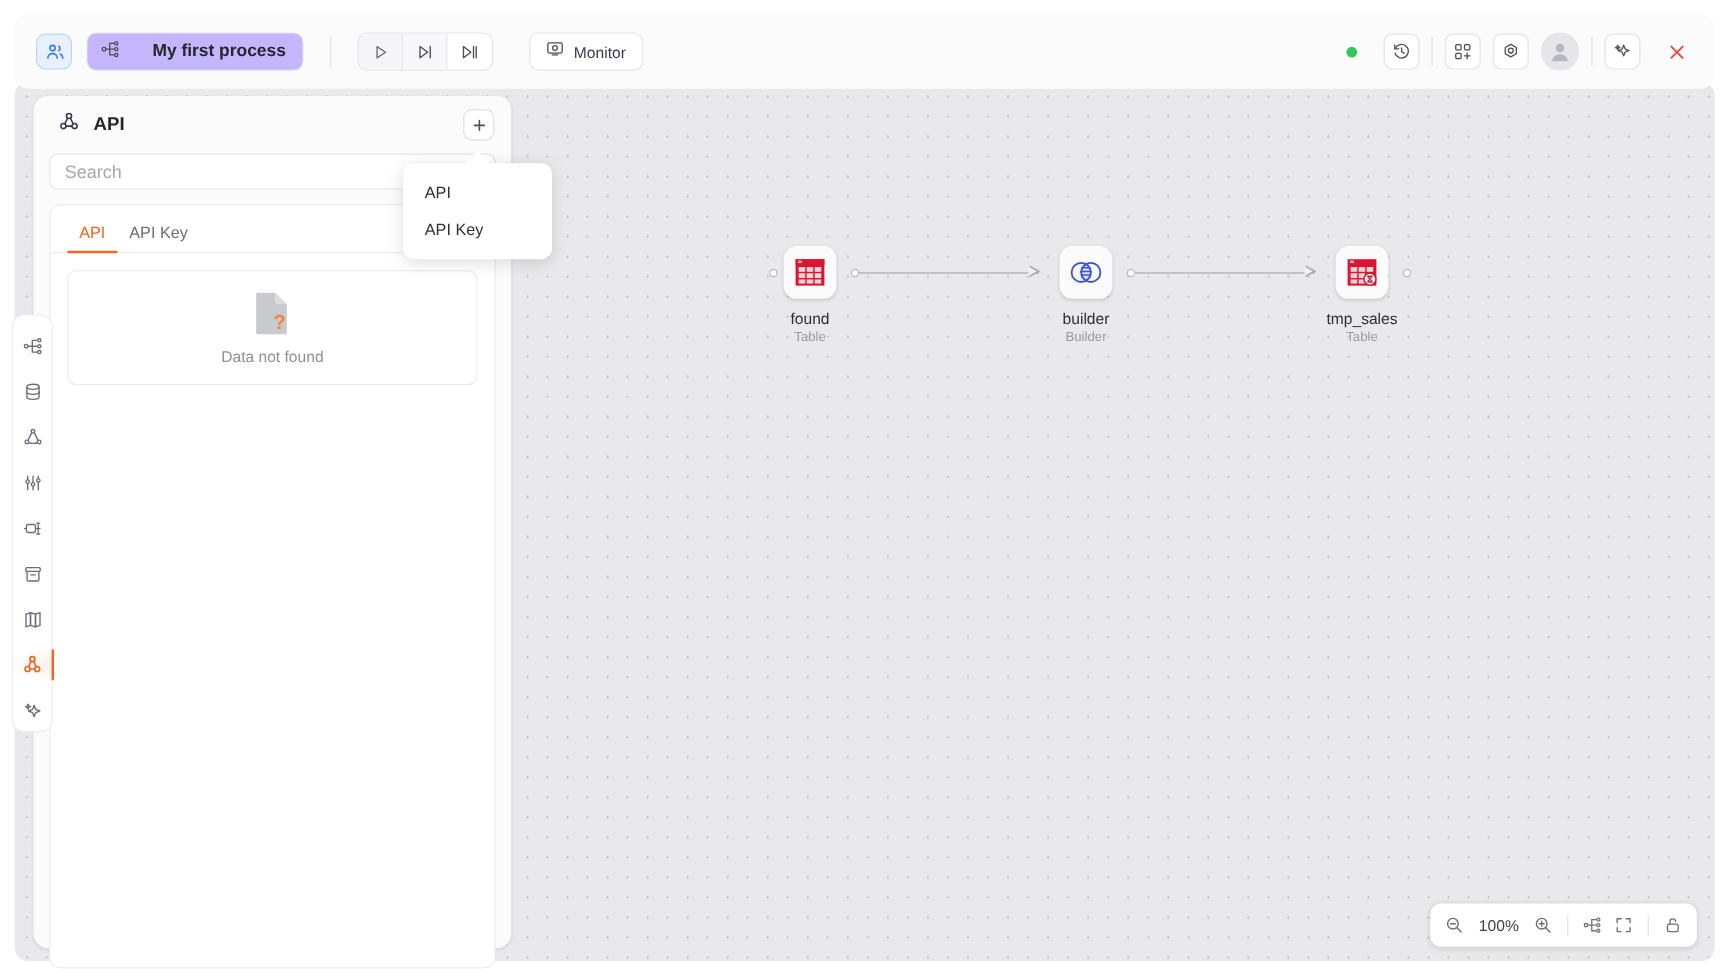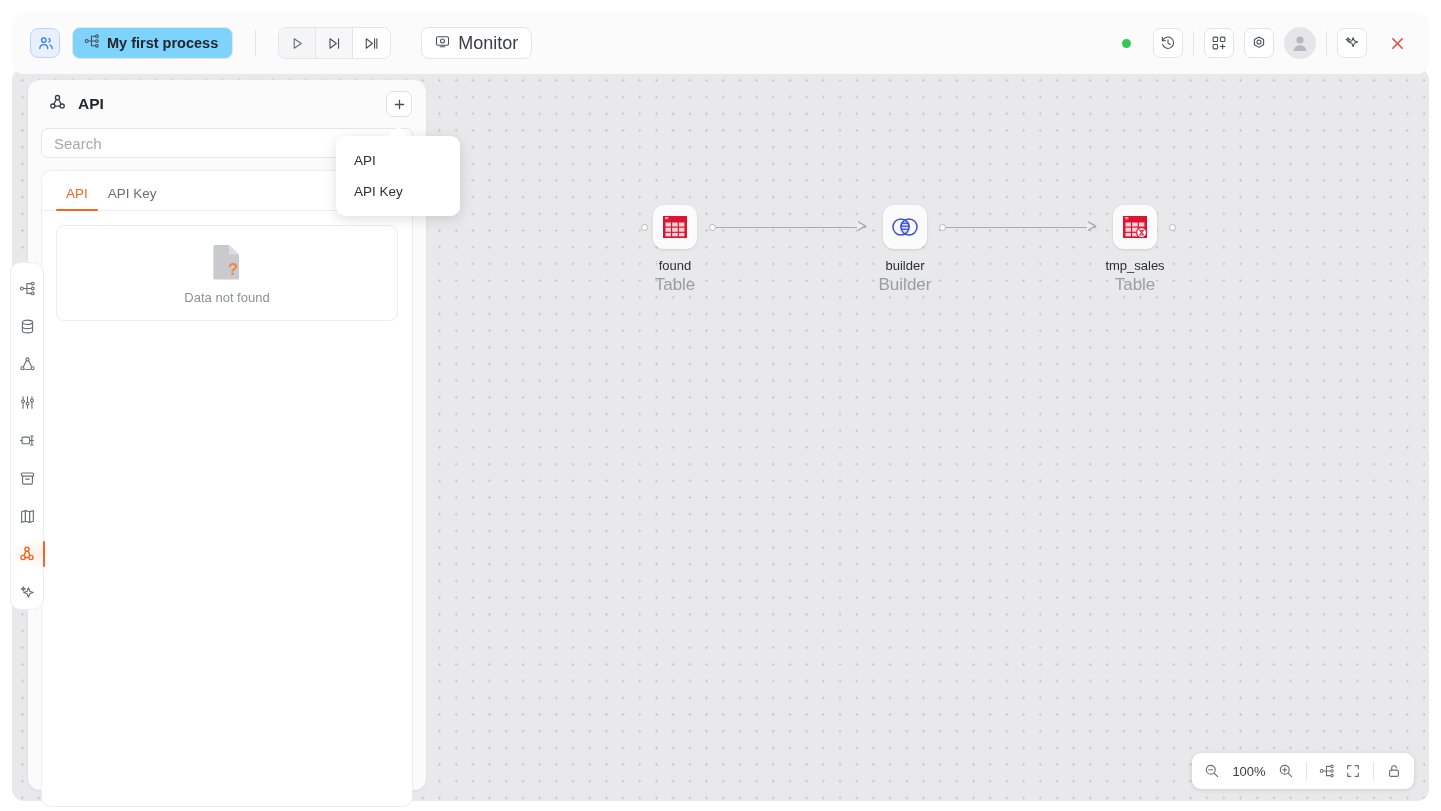--- a/index.html
+++ b/index.html
@@ -39,23 +39,23 @@
     display: flex; align-items: center; justify-content: center;
     cursor: pointer;
   }
   .people-btn {
     width: 30px; height: 30px; border-radius: 8px;
     background: #e8f0fe; border: 1px solid #bcd4fb;
     display: flex; align-items: center; justify-content: center;
     cursor: pointer;
   }
   .process-chip {
-    height: 32px; border-radius: 8px; background: #7dd3fc;
+    height: 32px; border-radius: 8px; background: #c4b5fd;
     border: 1px solid #e4e4e9;
-    display: flex; align-items: center; gap: 7px;
+    display: flex; align-items: center; gap: 27px;
     padding: 0 14px 0 11px; cursor: pointer;
   }
   .process-chip .lbl { font-size: 14.5px; font-weight: bold; color: #24262c; }
   .tb-div { width: 1px; height: 26px; background: #e2e2e7; margin: 0 10px; }
 
   .transport {
     display: flex; align-items: center;
     border: 1px solid #e4e4e9; border-radius: 8px;
     overflow: hidden; background: #fff;
   }
@@ -65,21 +65,21 @@
     border-right: 1px solid #e4e4e9;
   }
   .transport .tr:last-child { border-right: none; background: #fff; }
   .transport .tr.mid { background: #f7f7f9; }
 
   .monitor-btn {
     height: 32px; border-radius: 8px; background: #fff;
     border: 1px solid #e4e4e9; display: flex; align-items: center;
     gap: 8px; padding: 0 13px; margin-left: 18px; cursor: pointer;
   }
-  .monitor-btn .lbl { font-size: 18px; color: #3a3d45; }
+  .monitor-btn .lbl { font-size: 13px; color: #3a3d45; }
 
   .tb-right { margin-left: auto; display: flex; align-items: center; gap: 10px; }
   .status-dot { width: 9px; height: 9px; border-radius: 50%; background: #34c759; margin-right: 12px; }
   .avatar {
     width: 32px; height: 32px; border-radius: 50%;
     background: #e6e6ea; display:flex; align-items:center; justify-content:center;
     cursor: pointer;
   }
   .close-x { width: 28px; height: 28px; display: flex; align-items: center; justify-content: center; cursor: pointer; margin-left: 6px;}
   .vsep { width: 1px; height: 24px; background: #e4e4e9; }
@@ -179,21 +179,21 @@
 
   
   .node { position: absolute; width: 80px; text-align: center; }
   .node-icon {
     width: 44px; height: 44px; margin: 0 auto;
     background: #fbfbfc; border-radius: 11px;
     box-shadow: 0 1px 3px rgba(0,0,0,.11);
     display: flex; align-items: center; justify-content: center;
   }
   .node-name { font-size: 13px; color: #2e3038; margin-top: 9px; }
-  .node-type { font-size: 17px; color: #9a9ca4; margin-top: 2px; }
+  .node-type { font-size: 11px; color: #9a9ca4; margin-top: 2px; }
   .port {
     position: absolute; width: 7px; height: 7px; border-radius: 50%;
     background: #fff; border: 1px solid #b6b8bf; top: 224px;
   }
   .edge { position: absolute; top: 226.5px; height: 1px; background: #a9abb2; }
   .arrowhead {
     position: absolute; top: 221px; width: 0; height: 0;
     border-top: 5.5px solid transparent; border-bottom: 5.5px solid transparent;
     border-left: 9px solid #a9abb2;
   }

